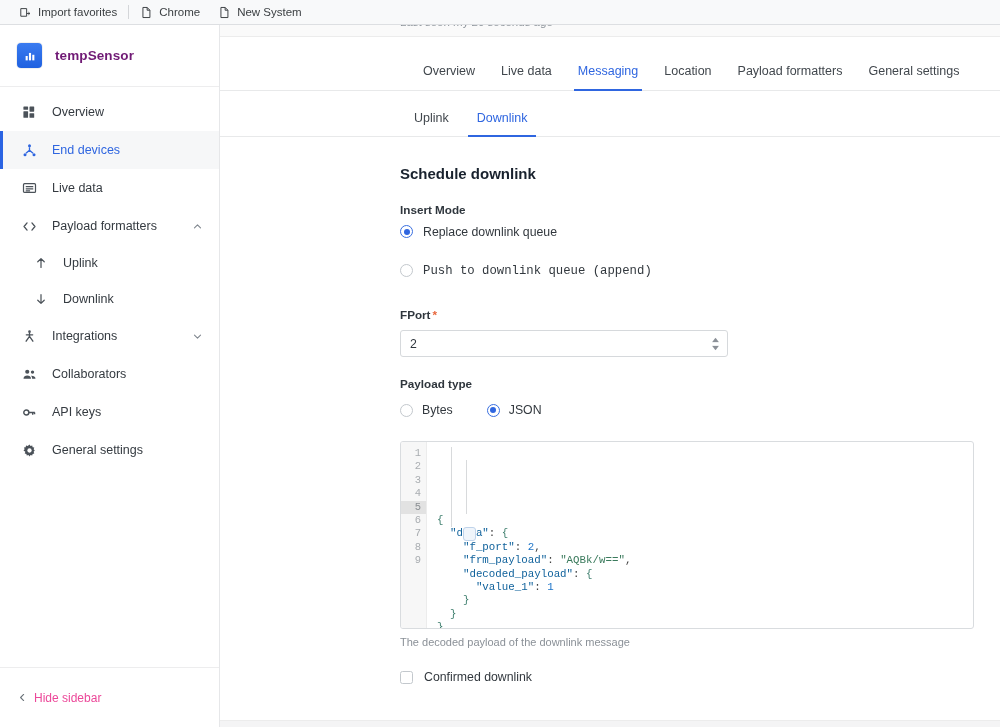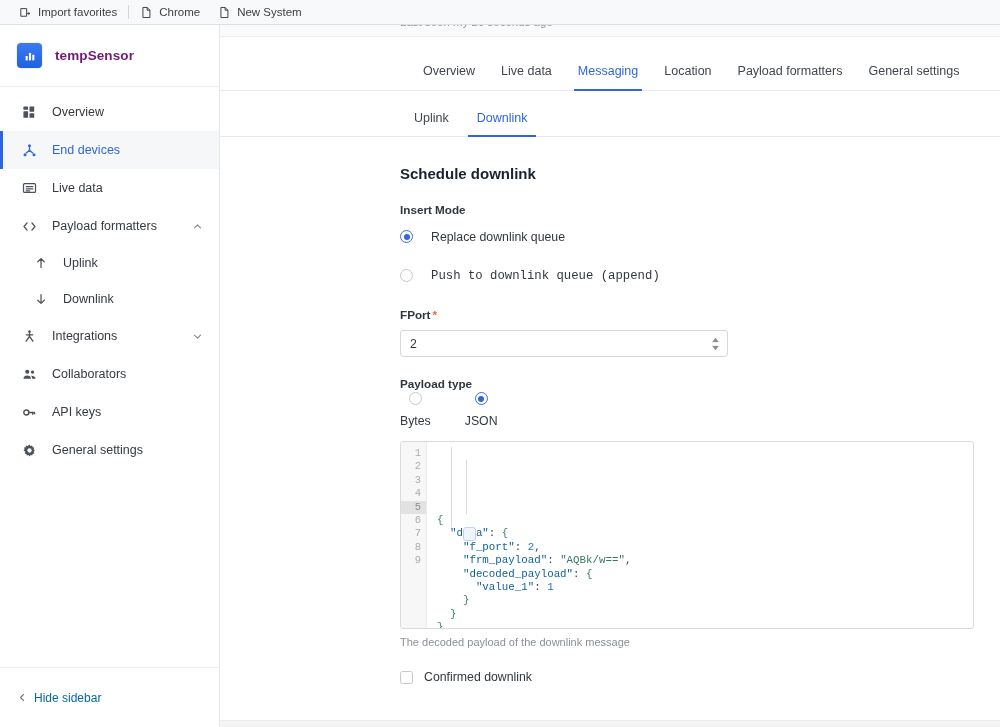--- a/index.html
+++ b/index.html
@@ -60,21 +60,21 @@
   .nav-label { flex: 1; }
   .nav-caret { margin-right: 16px; color:#80878f; display:flex; }
   .nav-sub {
     display:flex; align-items:center; height: 36px; padding-left: 33px; gap: 14px;
     font-size: 12.5px; color: #343a40; cursor:pointer;
   }
   .nav-sub .nic { width:16px; height:16px; flex:none; display:flex; align-items:center; justify-content:center; color:#4b5259;}
 
   .sb-footer {
     height: 60px; border-top: 1px solid #ededee; display:flex; align-items:center;
-    padding-left: 18px; gap: 7px; font-size: 12px; color:#0369a1; cursor:pointer;
+    padding-left: 18px; gap: 7px; font-size: 12px; color:#ec4899; cursor:pointer;
   }
 
   
   .main {
     position: absolute; left: 220px; top: 25px; width: 780px; height: 702px;
     background: #ffffff; overflow: hidden;
   }
   
   .clipped-row {
     position:absolute; left:0; top:0; width:780px; height: 12px;
@@ -117,21 +117,21 @@
   }
 
   .form-wrap { padding: 28px 12px 0 180px; }
   .sec-title { font-size: 15px; font-weight: 700; color:#19222e; margin-bottom: 21px; }
 
   .field-label {
     font-size: 11.7px; font-weight: 700; color:#2f363d; margin-bottom: 9px; display:block;
   }
   .req { color:#e8663c; margin-left:2px; }
 
-  .radio-row { display:flex; align-items:center; gap: 18px; height: 23px; }
+  .radio-row { display:flex; align-items:flex-start; gap: 10px; height: 23px; }
   .radio-row + .radio-row { margin-top: 16px; font-family: Liberation Mono, monospace; }
   .radio {
     width: 13px; height: 13px; border-radius: 50%; border: 1.5px solid #c3c8cd;
     background:#fff; flex:none; display:flex; align-items:center; justify-content:center;
   }
   .radio.checked { border-color:#3a6fe0; }
   .radio.checked::after { content:""; width:6px; height:6px; border-radius:50%; background:#2f66e0; }
   .radio-label { font-size:12.3px; color:#32383e; }
 
   .fport-block { margin-top: 21px; }
@@ -140,21 +140,21 @@
     background:#fff; display:flex; align-items:center; padding-left:9px;
     font-size:12.3px; color:#2f363d;
   }
   .stepper {
     position:absolute; right:8px; top:50%; transform:translateY(-50%);
     display:flex; flex-direction:column; gap:3px; align-items:center;
   }
 
   .ptype-block { margin-top: 20px; }
   .ptype-row { display:flex; align-items:center; gap: 34px; height: 22px; }
-  .ptype-opt { display:flex; align-items:center; gap: 9px; flex-direction: column; }
+  .ptype-opt { display:flex; align-items:center; gap: 9px; }
 
   .payload-block { margin-top: 20px; }
 
   .editor {
     width: 574px; height: 188px; border:1px solid #d9dcdf; border-radius:3px;
     background:#ffffff; display:flex; overflow:hidden;
   }
   .gutter {
     width: 26px; background:#f7f7f7; border-right:1px solid #ececec;
     padding-top: 5px; flex:none;

